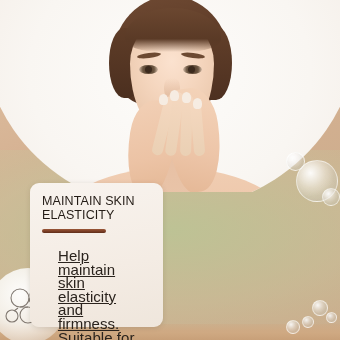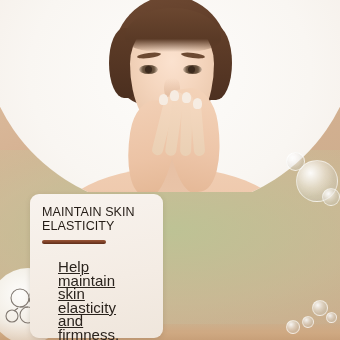--- a/index.html
+++ b/index.html
@@ -274,21 +274,21 @@
     height: 76px;
     border-radius: 50%;
     background:
       radial-gradient(circle at 40% 34%, rgba(255,255,255,0.96) 0%, rgba(252,252,250,0.8) 45%, rgba(242,240,236,0.55) 72%, rgba(235,230,224,0.2) 100%);
   }
   .foam svg { position: absolute; left: 0; top: 0; }
 
   
   .card {
     position: absolute;
-    top: 194px;
+    top: 183px;
     width: 133px;
     height: 144px;
     border-radius: 9px;
     box-sizing: border-box;
     padding: 11px 10px 4px 12px;
     box-shadow: 0 1px 5px rgba(90,70,55,0.17);
   }
   .card-left {
     left: 30px;
     background: linear-gradient(170deg, #f8f3ee 0%, #f4ece4 58%, #efe6dc 100%);

